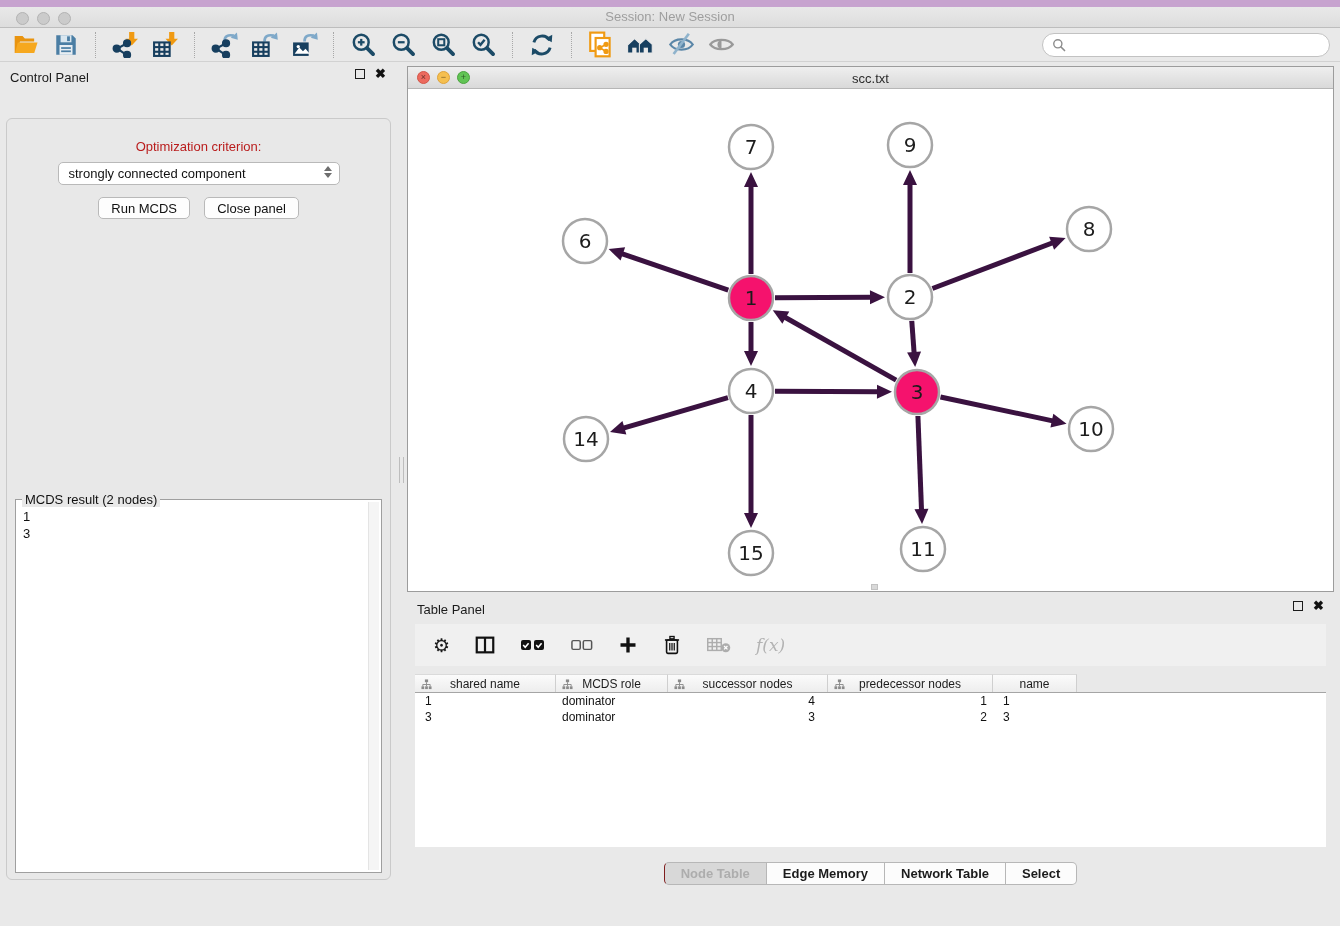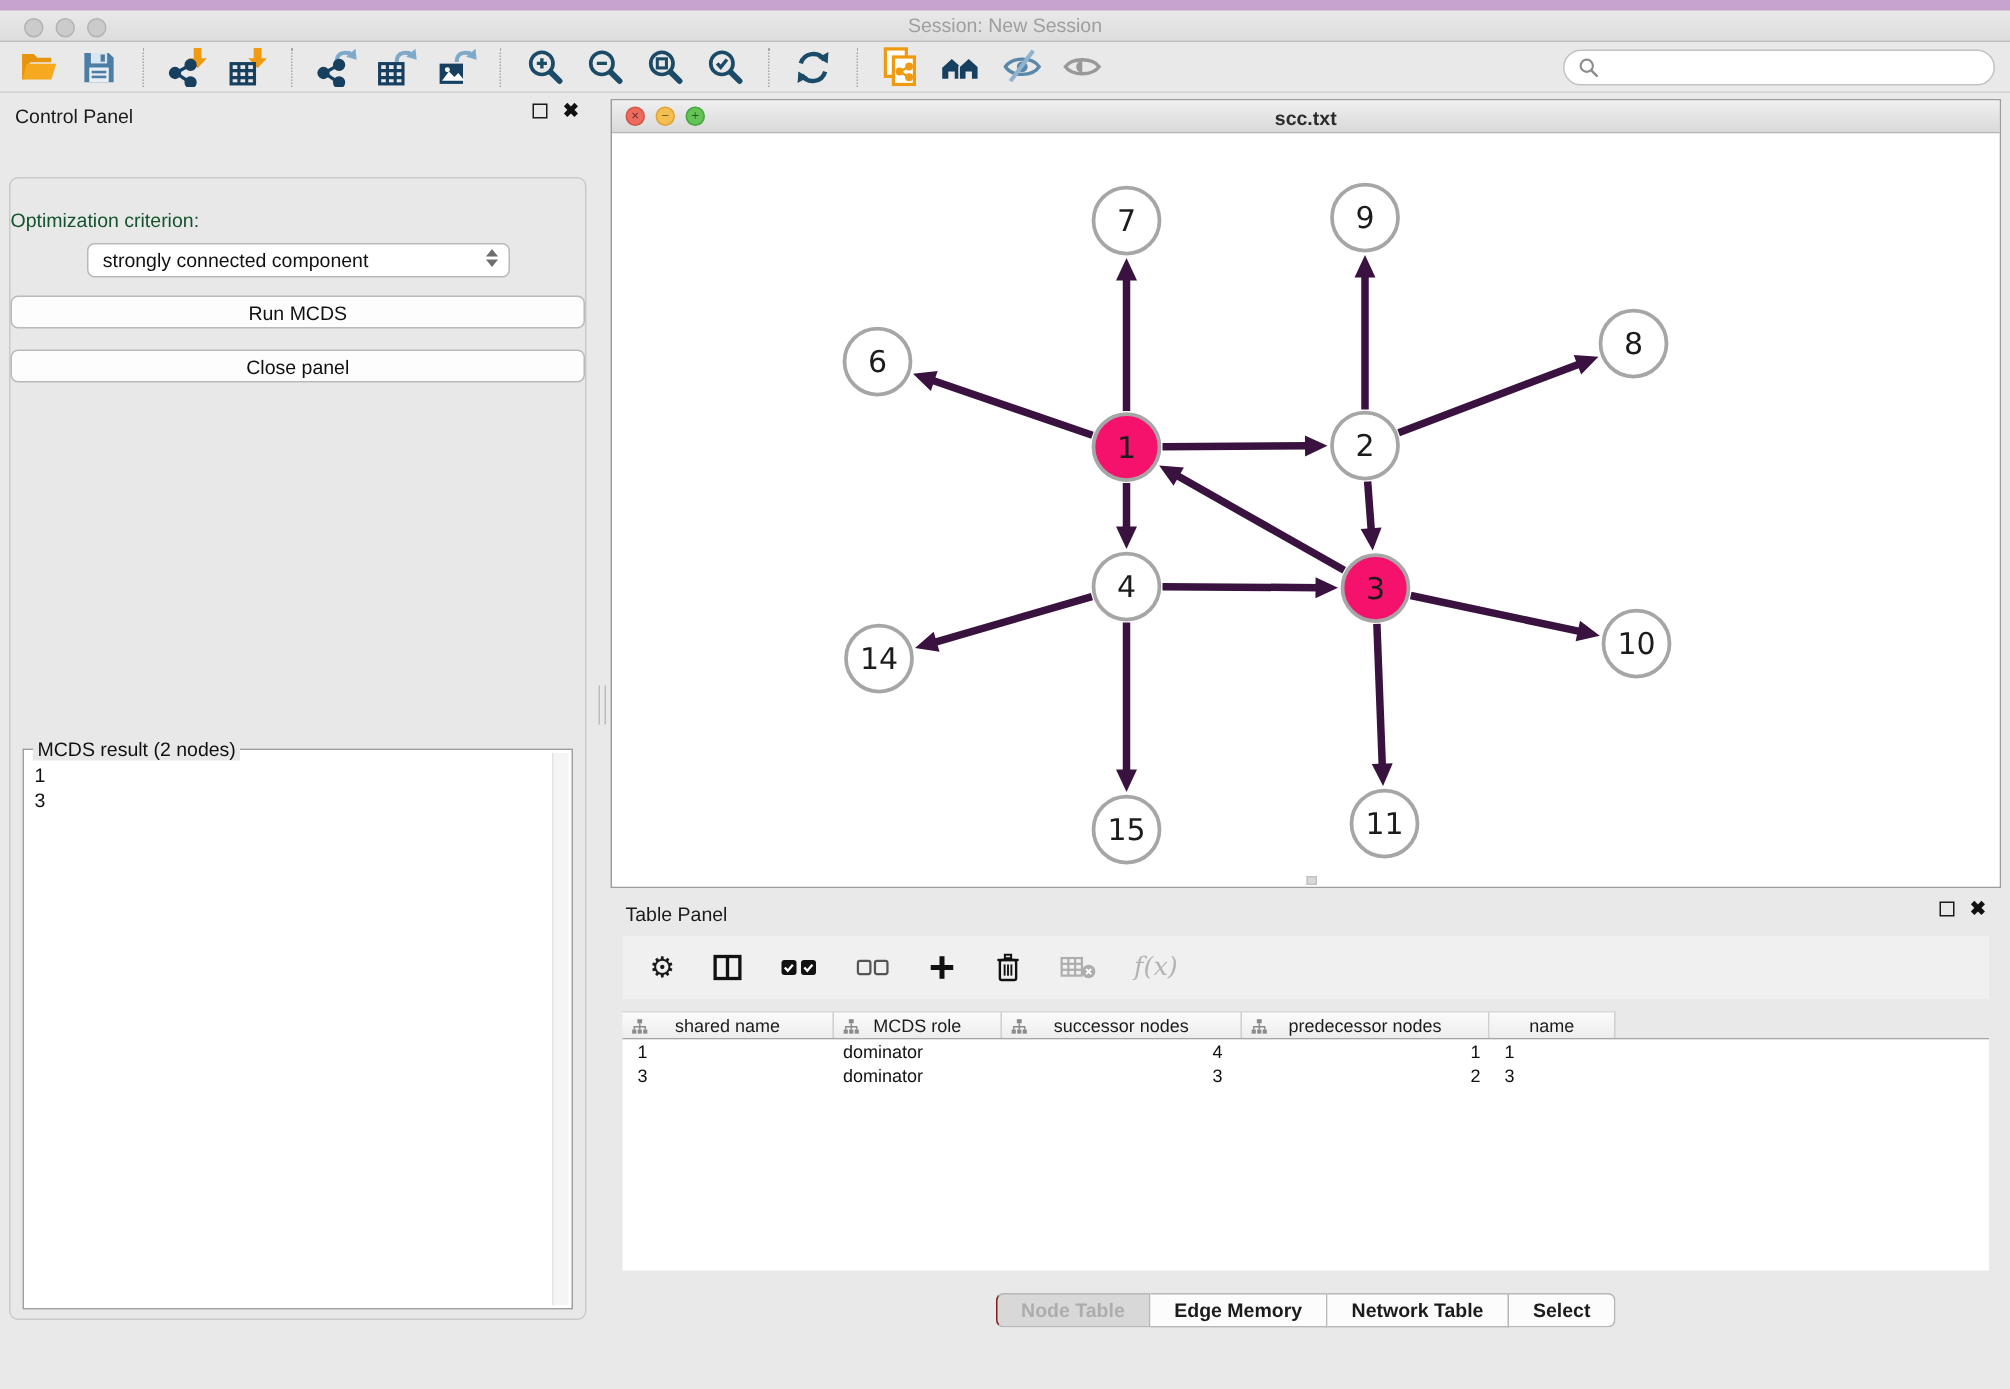--- a/index.html
+++ b/index.html
@@ -37,28 +37,28 @@
 
   .ctabs { position:absolute; top:35px; left:0; right:0; display:flex; justify-content:center; }
   .ptab { padding:3px 14px; font-size:13px; font-weight:bold; color:#111; background:#FDFDFD;
           border:1px solid #C3C3C3; border-left:none; }
   .ptab:first-child { border-left:1px solid #C3C3C3; border-top-left-radius:5px; }
   .ptab:last-child { border-top-right-radius:5px; }
   .ptab.sel { background:#DCDCDC; color:#C2C2C2; }
 
   .cp-box { position:absolute; left:6px; right:5px; top:56px; bottom:10px; background:#E8E8E8;
             border:1px solid #CACACA; border-radius:6px; }
-  .opt-label { margin-top:20px; text-align:left; font-size:13px; color:#14532d; }
+  .opt-label { margin-top:20px; text-align:center; font-size:13px; color:#b91c1c; }
   .select-ctl { position:relative; margin:8px auto 0; width:282px; height:23px; background:#fff;
                 border:1px solid #B9B9B9; border-radius:5px; font-size:13px; color:#111;
                 display:flex; align-items:center; padding:0 24px 0 10px; }
   .select-arrows { position:absolute; right:7px; top:3px; display:flex; flex-direction:column; gap:2px; }
   .arr-up { width:0; height:0; border-left:4px solid transparent; border-right:4px solid transparent; border-bottom:5px solid #6E6E6E; }
   .arr-dn { width:0; height:0; border-left:4px solid transparent; border-right:4px solid transparent; border-top:5px solid #6E6E6E; }
-  .btn-row { margin-top:12px; display:flex; justify-content:center; gap:14px;flex-direction:column; }
+  .btn-row { margin-top:12px; display:flex; justify-content:center; gap:14px; }
   .pbtn { min-width:92px; height:22px; background:#FDFDFD; border:1px solid #B9B9B9; border-radius:5px;
           font-size:13px; color:#111; display:flex; align-items:center; justify-content:center; padding:0 12px;
           font-family:inherit; }
 
   .result-box { position:absolute; left:8px; right:8px; top:380px; bottom:6px; border:1px solid #9F9F9F;
                 background:#fff; }
   .result-legend { position:absolute; top:-8px; left:6px; background:#E8E8E8; padding:0 3px; font-size:13px; color:#111; }
   .result-text { position:absolute; left:2px; top:8px; right:14px; bottom:2px; font-size:13px; line-height:17px;
                  color:#111; white-space:pre; padding-left:5px; overflow:hidden; }
   .result-scroll { position:absolute; top:2px; bottom:2px; right:2px; width:11px; background:#F5F5F5; border-left:1px solid #E4E4E4; }
@@ -66,21 +66,21 @@
   .v-splitter { position:absolute; left:397px; top:62px; width:10px; height:828px; }
   .v-grip { position:absolute; left:2px; top:395px; width:5px; height:26px;
             border-left:1.5px solid #BDBDBD; border-right:1.5px solid #BDBDBD; }
 
   
   .net-window { position:absolute; left:407px; top:66px; width:927px; height:526px; background:#fff;
                 border:1px solid #9C9C9C; }
   .net-titlebar { position:absolute; top:0; left:0; right:0; height:22px;
                   background:linear-gradient(#EFEFEF,#D9D9D9); border-bottom:1px solid #B6B6B6; }
   .net-traffic { position:absolute; left:9px; top:4px; display:flex; gap:7px; }
-  .net-title { position:absolute; left:0; right:0; top:4px; text-align:center; font-size:13px; color:#2B2B2B;font-weight:bold; }
+  .net-title { position:absolute; left:0; right:0; top:4px; text-align:center; font-size:13px; color:#2B2B2B; }
   .net-canvas { position:absolute; left:0; top:22px; right:0; bottom:0; background:#fff; }
   .canvas-grip { position:absolute; left:50%; bottom:1px; width:7px; height:6px; background:#D9D9D9; border:1px solid #C2C2C2; }
 
   
   .table-panel { position:absolute; left:407px; top:594px; width:927px; height:296px; }
   .tp-toolbar { position:absolute; left:8px; right:8px; top:30px; height:42px; background:#F0F0F0;
                 display:flex; align-items:center; gap:24px; padding-left:18px; }
   .tp-ic { display:flex; align-items:center; justify-content:center; }
   .fx { font-family:"DejaVu Serif", serif; font-style:italic; font-size:17px; color:#B3B3B3; }
   .gear-glyph { font-size:19px; color:#1A1A1A; line-height:1; }

